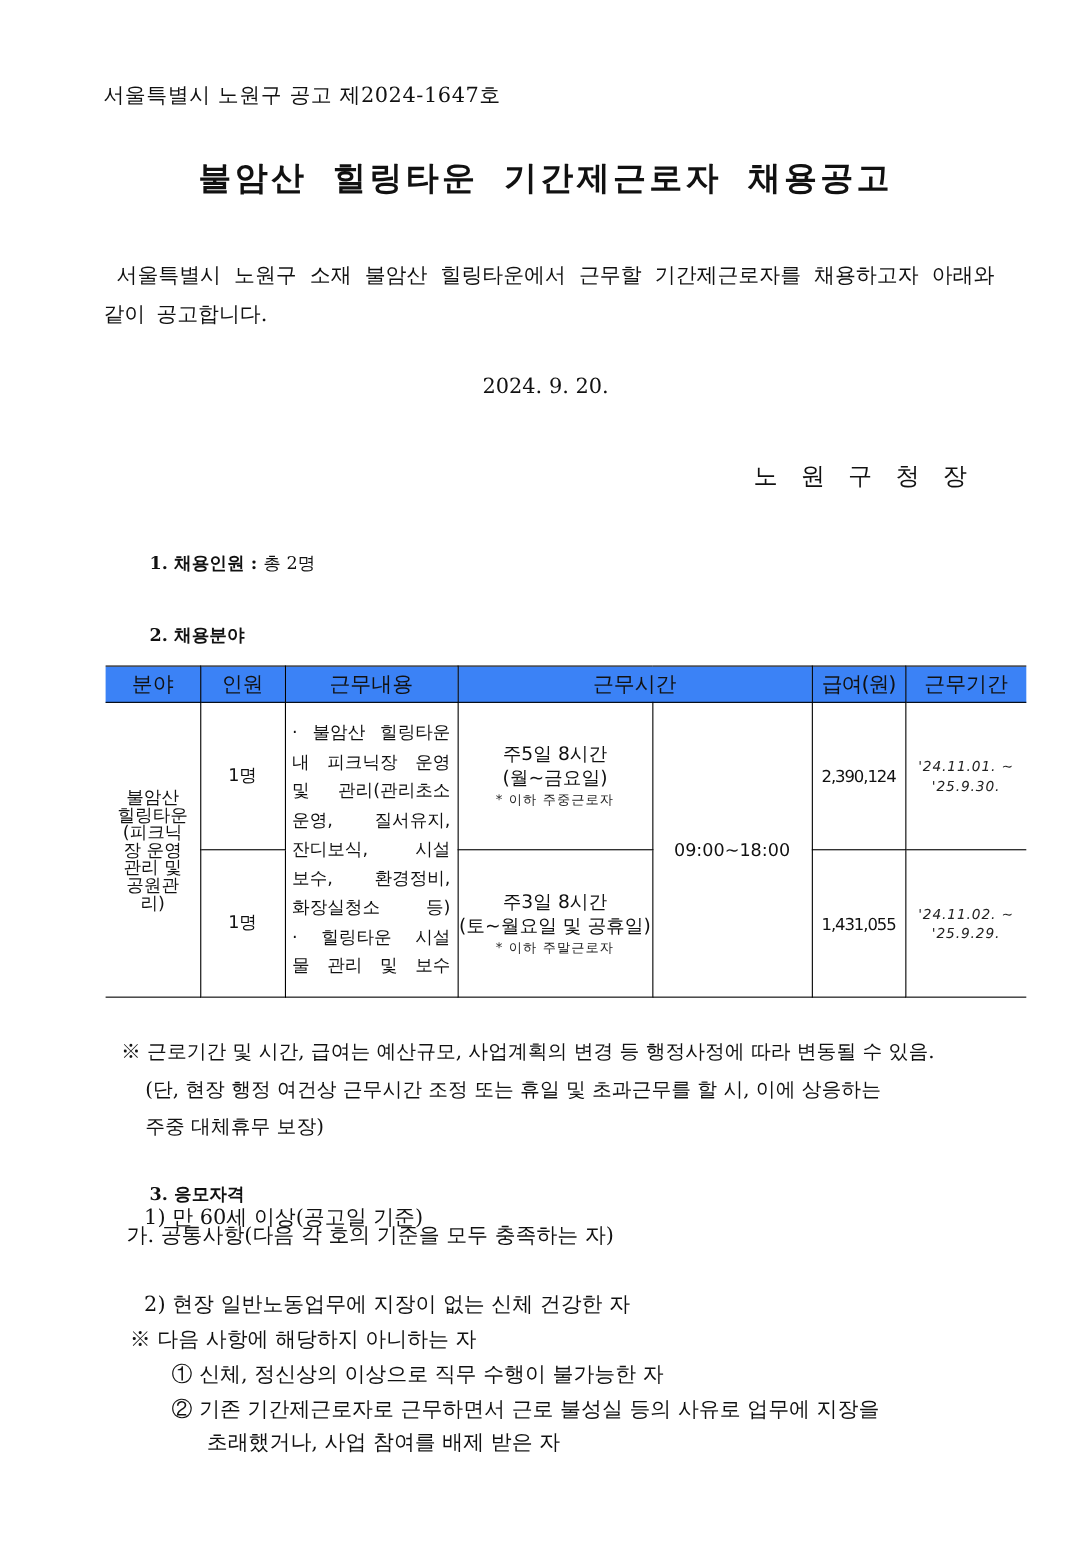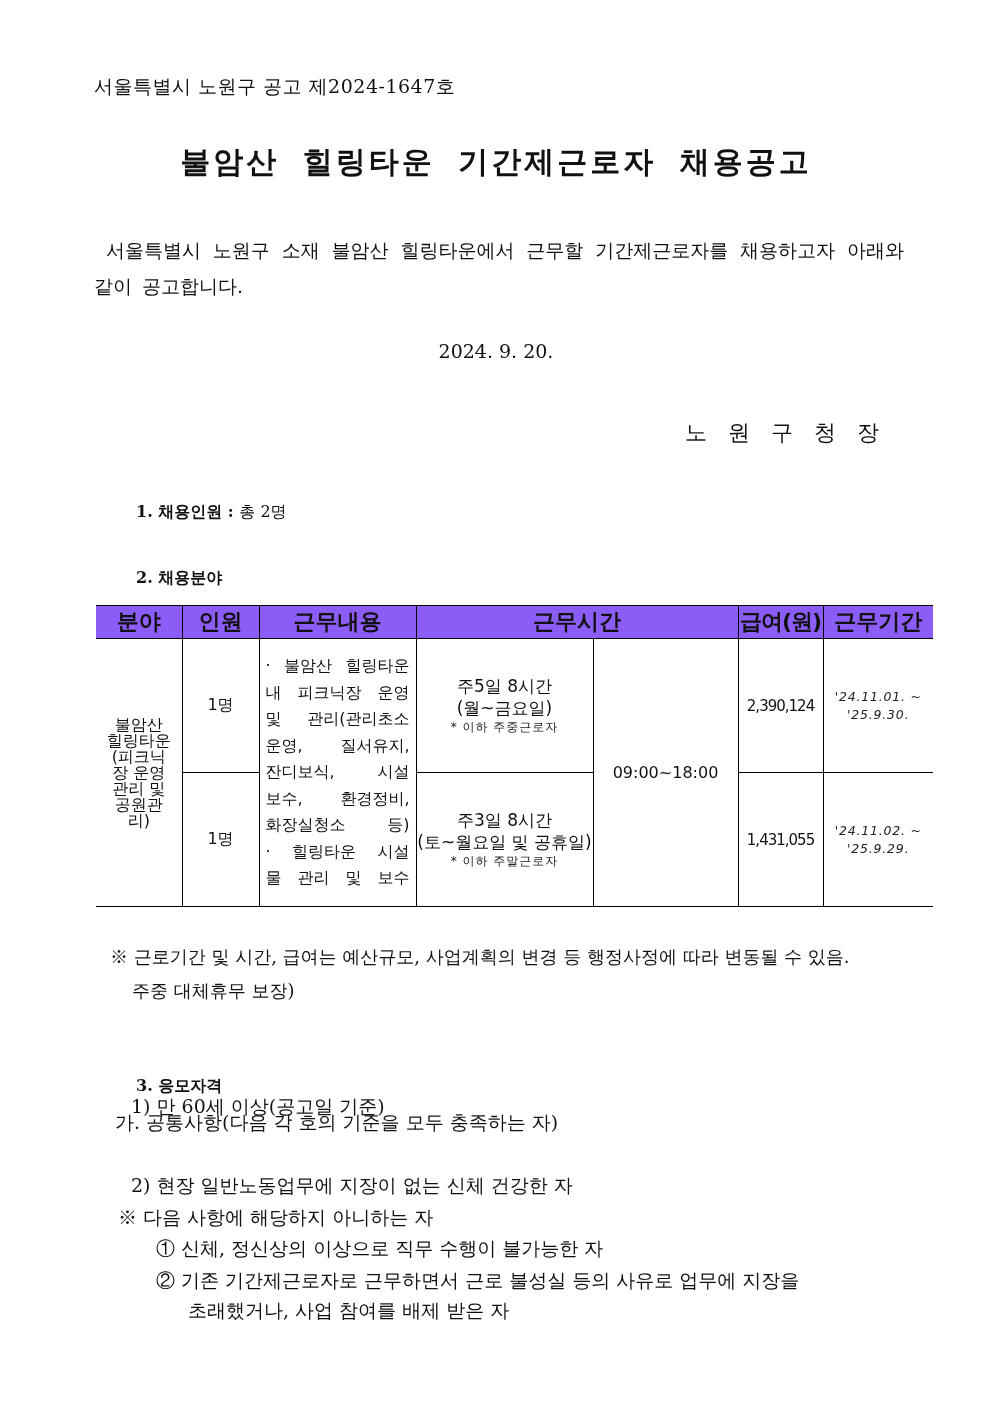--- a/index.html
+++ b/index.html
@@ -11,21 +11,21 @@
   .date { left:0; width:992px; top:340px; text-align:center; font-size:19px; }
   .signer { right:92px; top:418px; font-size:22px; letter-spacing:21px; }
   .sec { left:94px; font-size:16px; font-weight:bold;margin-left:42px; }
   .sec .plain { font-weight:normal; }
   .sec1 { top:502px; }
   .sec2 { top:568px; }
   table.jobs { position:absolute; left:96px; top:605px; width:837px; border-collapse:collapse; font-family:"DejaVu Sans", sans-serif; font-size:15px; }
   table.jobs th, table.jobs td { border:1px solid #000; text-align:center; vertical-align:middle; padding:0; }
   table.jobs tr > *:first-child { border-left:none; }
   table.jobs tr > *:last-child { border-right:none; }
-  table.jobs th { background:#8b5cf6; font-weight:bold; font-size:22px; height:32px; }
+  table.jobs th { background:#3b82f6; font-weight:normal; font-size:19px; height:32px; }
   table.jobs thead tr th { border-top:1.5px solid #000; }
   table.jobs tbody tr:last-child td { border-bottom:1.5px solid #000; }
   .field { font-size:16px; line-height:16px; }
   .duty { text-align:left; text-align-last:justify; font-size:16px; line-height:26.5px; padding:0 6px !important; }
   .duty div { text-align-last:justify; }
   .hours-main { font-size:17px; line-height:22px; }
   .hours-note { font-size:12px; color:#222; letter-spacing:1px; }
   .pay { font-size:15px; letter-spacing:-1px; }
   .period { font-size:12.5px; letter-spacing:0.8px; color:#222; line-height:18px;font-style:italic; }
   .note { left:110px; top:940px; font-size:18px; line-height:34px; white-space:normal; width:800px; }
@@ -122,20 +122,21 @@
       <td class="period">
         <div>'24.11.02. ~</div>
         <div>'25.9.29.</div>
       </td>
     </tr>
   </tbody>
 </table>
 
 <div class="abs note">
   <div>※ 근로기간 및 시간, 급여는 예산규모, 사업계획의 변경 등 행정사정에 따라 변동될 수 있음.</div>
+  <div style="padding-left:22px">(단, 현장 행정 여건상 근무시간 조정 또는 휴일 및 초과근무를 할 시, 이에 상응하는</div>
   <div style="padding-left:22px">주중 대체휴무 보장)</div>
 </div>
 
 <div class="abs sec sec3">3. 응모자격</div>
 <div class="abs line l1">가. 공통사항(다음 각 호의 기준을 모두 충족하는 자)</div>
 <div class="abs line l2">1) 만 60세 이상(공고일 기준)</div>
 <div class="abs line l3">2) 현장 일반노동업무에 지장이 없는 신체 건강한 자</div>
 <div class="abs line l4">※ 다음 사항에 해당하지 아니하는 자</div>
 <div class="abs line l5">① 신체, 정신상의 이상으로 직무 수행이 불가능한 자</div>
 <div class="abs line l6">② 기존 기간제근로자로 근무하면서 근로 불성실 등의 사유로 업무에 지장을</div>

